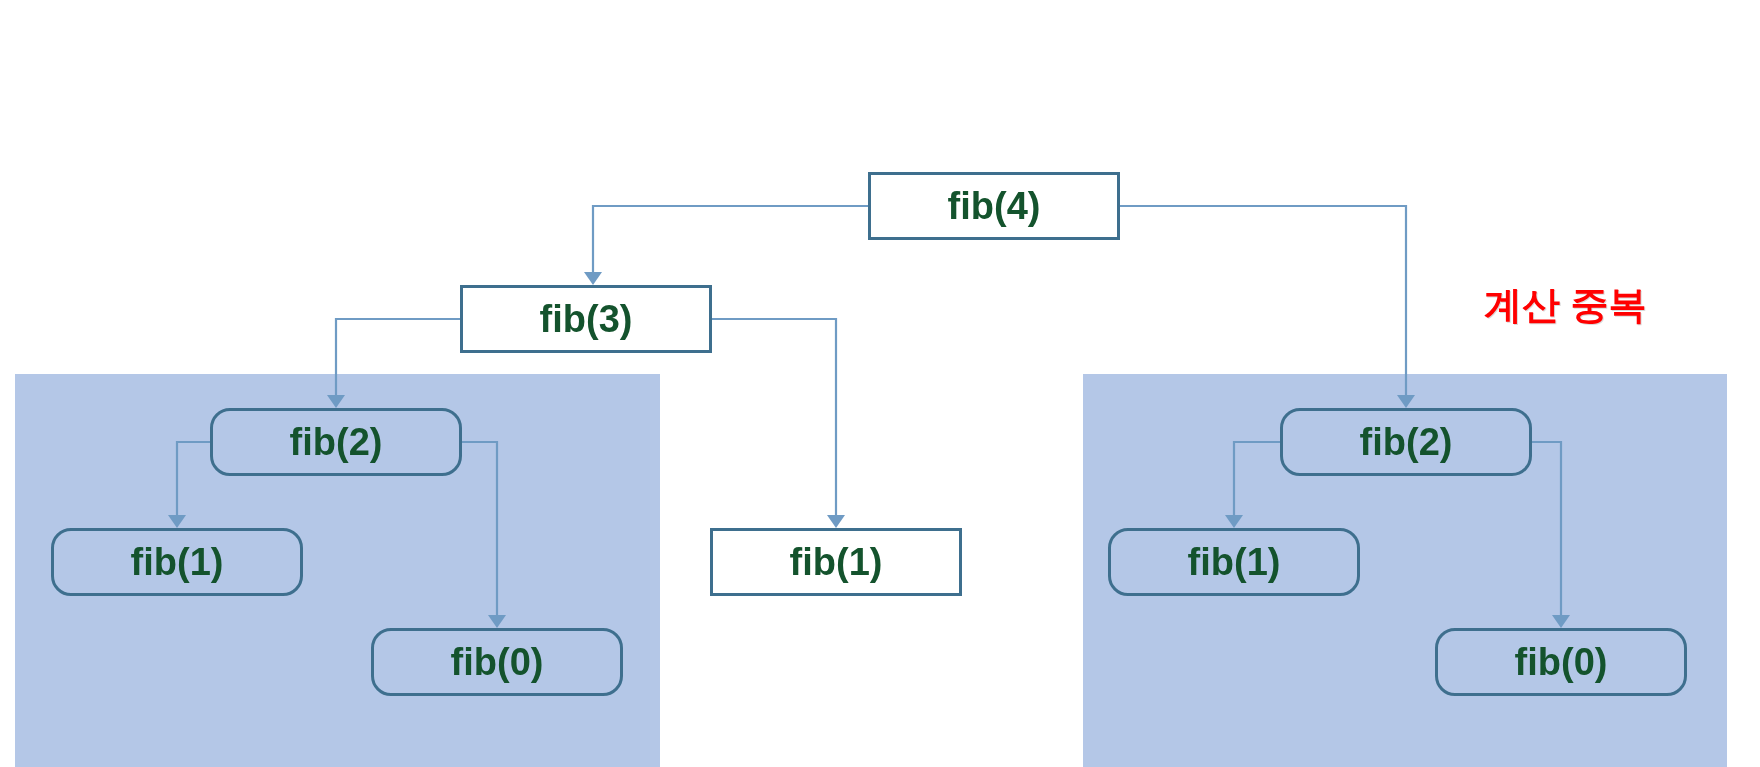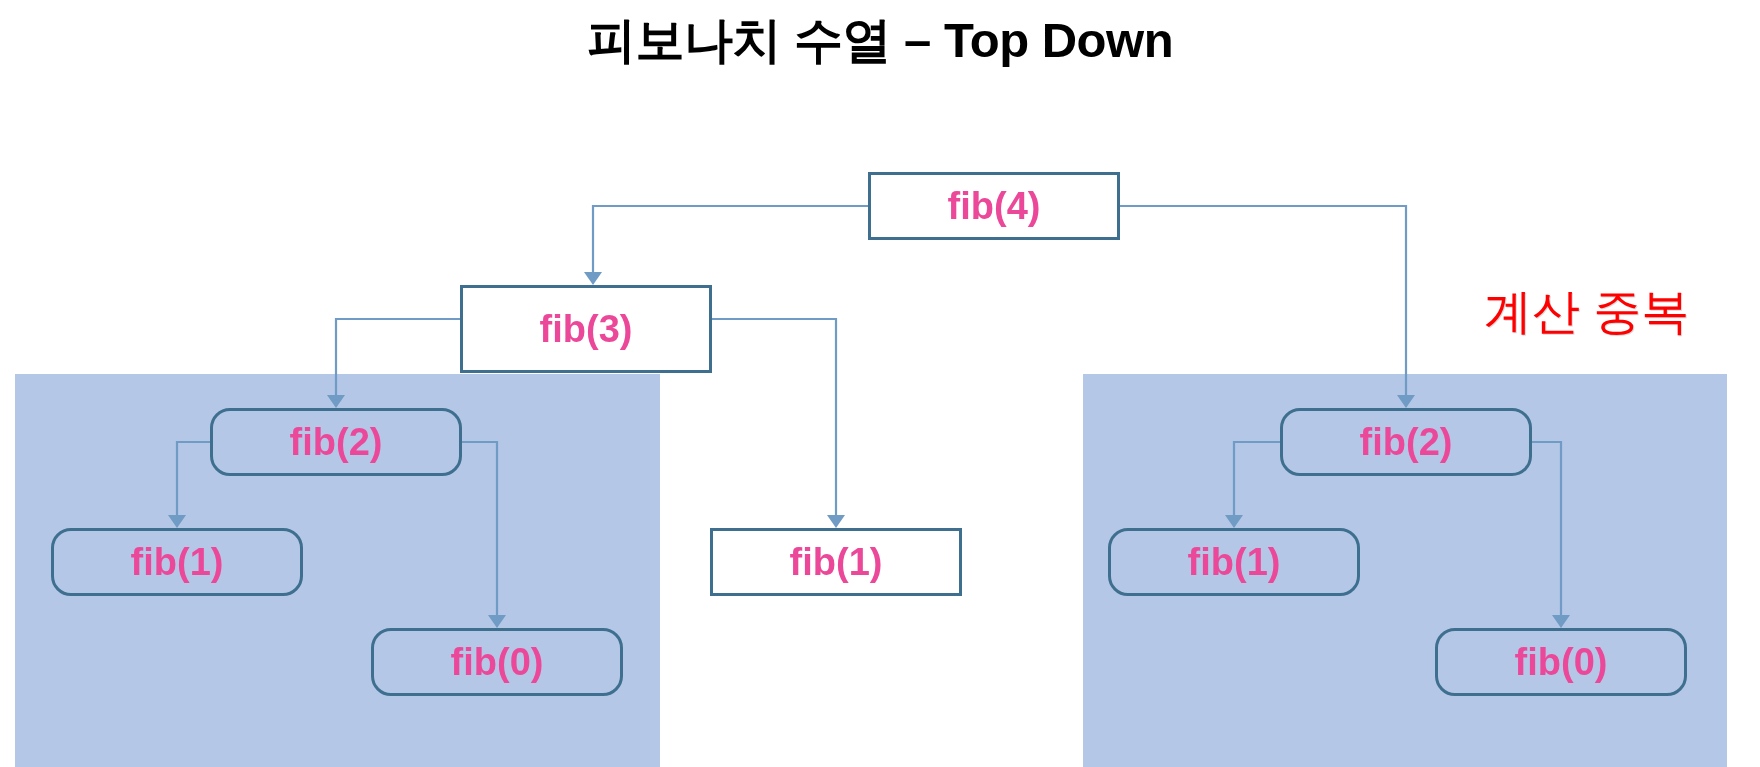--- a/index.html
+++ b/index.html
@@ -29,35 +29,35 @@
     letter-spacing: -0.5px;
     white-space: nowrap;
   }
   .highlight {
     position: absolute;
     background: #B4C7E7;
   }
   #note-dup {
     position: absolute;
     color: #FF0000;
-    font-size: 48px;
-    font-weight: normal;
+    font-size: 38px;
+    font-weight: bold;
     white-space: nowrap;
     text-shadow: 1px 1px 0 rgba(150,150,150,0.35);
   }
   .node {
     position: absolute;
     box-sizing: border-box;
     border: 3px solid #3E6F8E;
     display: flex;
     align-items: center;
     justify-content: center;
     font-size: 38px;
     font-weight: bold;
-    color: #ec4899;
+    color: #14532d;
     line-height: 1;
     letter-spacing: 0px;
   }
   .node.fill-white { background: #FFFFFF; }
   .node.fill-none  { background: transparent; border-radius: 20px; }
   svg#edges {
     position: absolute;
     left: 0;
     top: 0;
     width: 1760px;
@@ -65,21 +65,20 @@
     pointer-events: none;
   }
   svg#edges path { fill: none; stroke: #6F9BC4; stroke-width: 2.2; }
   svg#edges polygon { fill: #6F9BC4; }
 </style>
 </head>
 <body>
 
 <div id="canvas" style="width: 1760px; height: 767px; background: rgb(255, 255, 255);">
 
-  <div id="title">피보나치 수열 – Top Down</div>
 
   <div id="highlight-layer">
       <div class="highlight" style="left: 15px; top: 374px; width: 645px; height: 393px; background: rgb(180, 199, 231);"></div>
       <div class="highlight" style="left: 1083px; top: 374px; width: 644px; height: 393px; background: rgb(180, 199, 231);"></div>
     </div>
 
   <svg id="edges" viewBox="0 0 1760 767" preserveAspectRatio="none" width="1760" height="767">
       <path d="M 868 206 L 593 206 L 593 275" stroke="#6F9BC4"></path>
       <path d="M 1120 206 L 1406 206 L 1406 398" stroke="#6F9BC4"></path>
       <path d="M 460 319 L 336 319 L 336 398" stroke="#6F9BC4"></path>
@@ -95,21 +94,21 @@
       <polygon points="168,515 186,515 177,528" fill="#6F9BC4"></polygon>
       <polygon points="488,615 506,615 497,628" fill="#6F9BC4"></polygon>
       <polygon points="1225,515 1243,515 1234,528" fill="#6F9BC4"></polygon>
       <polygon points="1552,615 1570,615 1561,628" fill="#6F9BC4"></polygon>
     </svg>
 
   <div id="node-layer">
       <div class="node fill-white" style="left: 868px; top: 172px; width: 252px; height: 68px; border-color: rgb(62, 111, 142); background: rgb(255, 255, 255);">
         <span>fib(4)</span>
       </div>
-      <div class="node fill-white" style="left: 460px; top: 285px; width: 252px; height: 88px; border-color: rgb(62, 111, 142); background: rgb(255, 255, 255);">
+      <div class="node fill-white" style="left: 460px; top: 285px; width: 252px; height: 68px; border-color: rgb(62, 111, 142); background: rgb(255, 255, 255);">
         <span>fib(3)</span>
       </div>
       <div class="node fill-none" style="left: 210px; top: 408px; width: 252px; height: 68px; border-color: rgb(62, 111, 142);">
         <span>fib(2)</span>
       </div>
       <div class="node fill-none" style="left: 51px; top: 528px; width: 252px; height: 68px; border-color: rgb(62, 111, 142);">
         <span>fib(1)</span>
       </div>
       <div class="node fill-none" style="left: 371px; top: 628px; width: 252px; height: 68px; border-color: rgb(62, 111, 142);">
         <span>fib(0)</span>

